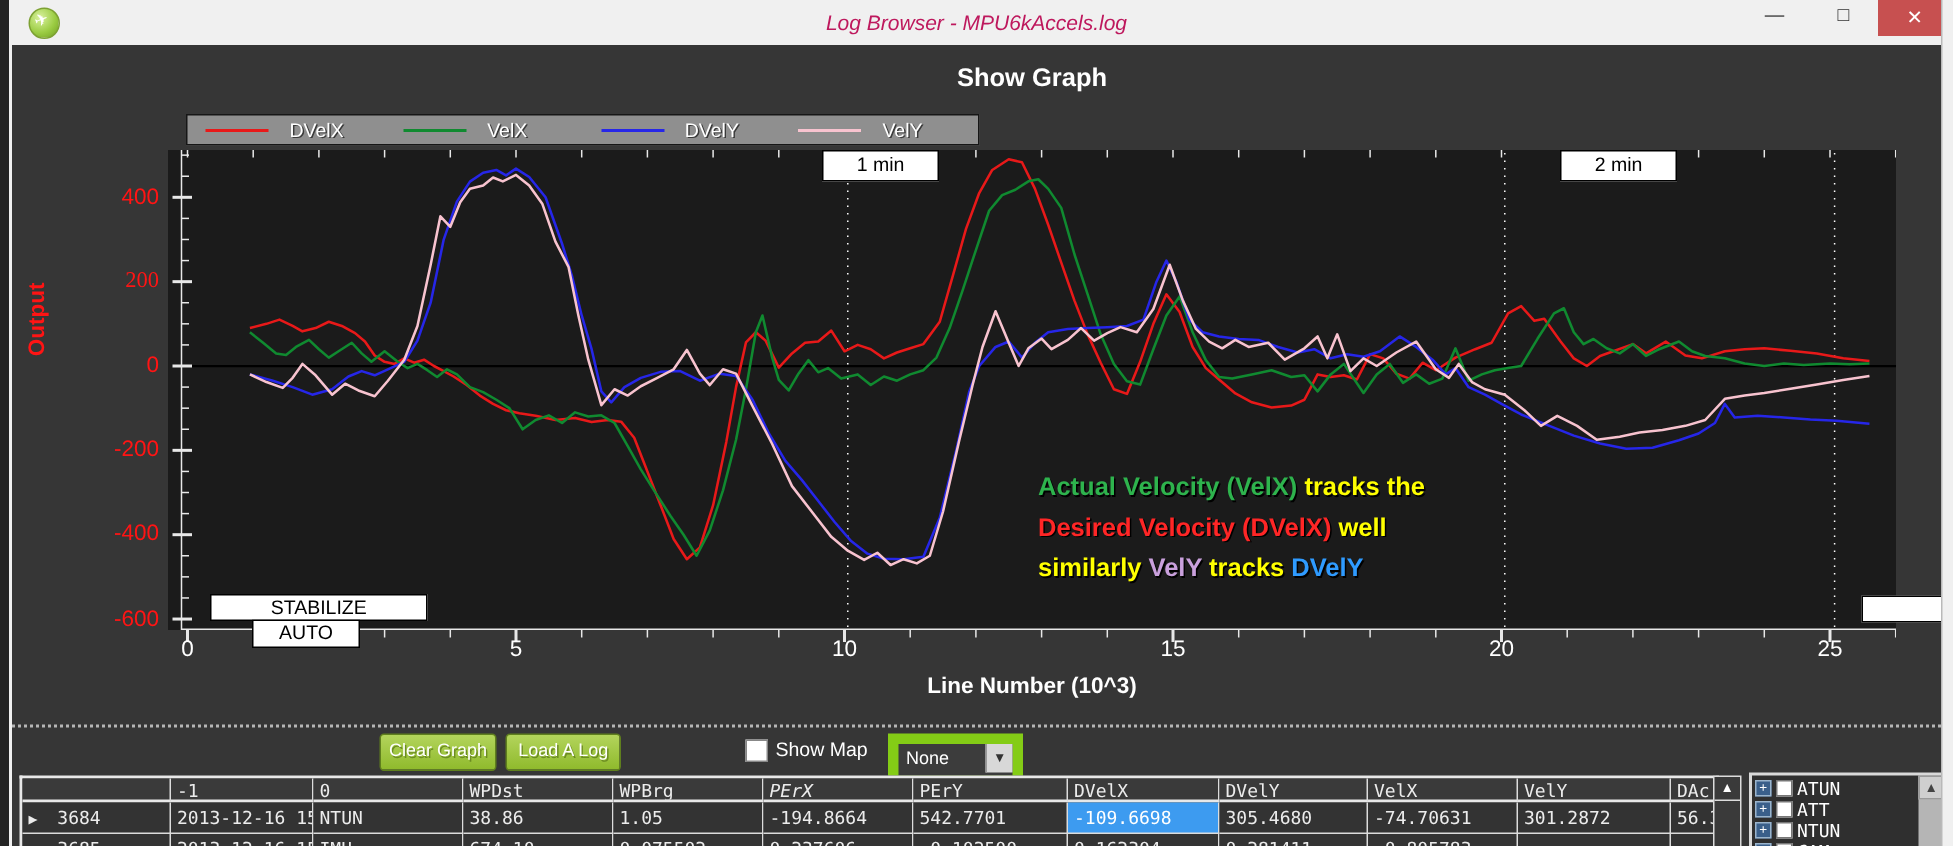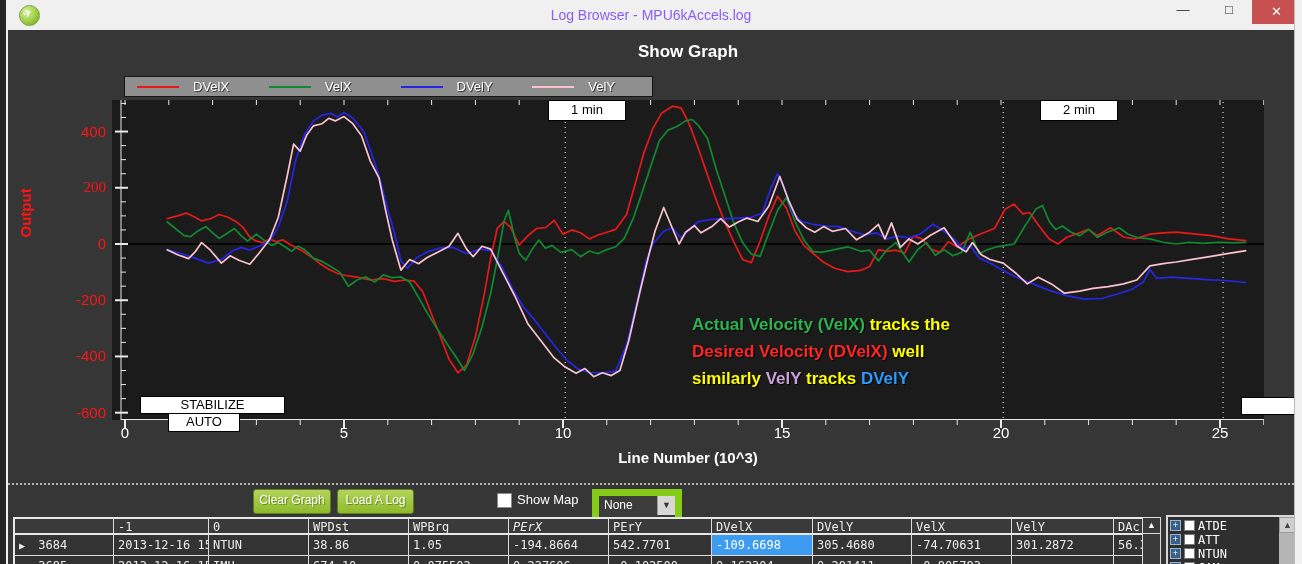--- a/index.html
+++ b/index.html
@@ -11,21 +11,21 @@
   #frame-left{left:0;top:0;width:6px;height:564px;background:#242424;}
   #frame-right{left:1294px;top:0;width:8px;height:564px;background:#f0f0f0;border-left:1px solid #b9b9b9;}
 
   
   #titlebar{left:6px;top:0;width:1290px;height:30px;background:#f0f0f0;}
   #app-icon{left:13px;top:5px;width:19px;height:19px;border-radius:50%;
     background:radial-gradient(circle at 35% 30%, #d9f19e 0%, #9ccd44 55%, #6f9e1f 100%);
     border:1px solid #7da133;}
   #app-icon span{position:absolute;left:3px;top:1px;font-size:11px;color:#fff;transform:rotate(-20deg);}
   #win-title{left:0;top:0;width:1290px;height:30px;line-height:30px;text-align:center;
-    color:#8b5cf6;font-size:14px;}
+    color:#be185d;font-size:14px;font-style:italic;}
   .winbtn{top:0;height:22px;text-align:center;line-height:20px;font-size:13px;color:#333;}
   #btn-min{left:1154px;width:46px;}
   #btn-max{left:1200px;width:46px;}
   #btn-close{left:1246px;width:49px;height:24px;background:#c75050;color:#fff;line-height:23px;font-size:13px;}
 
   
   #content{left:8px;top:30px;width:1286px;height:534px;background:#363636;overflow:hidden;}
   
 
   #graph-title{left:104px;top:12px;width:1152px;text-align:center;color:#fff;
@@ -296,21 +296,21 @@
     </div>
   <div class="abs" id="table-vscroll">
     <div class="arr">▲</div>
   </div>
 
   <div class="abs" id="tree-panel">
     <div id="tree-list">
         <div class="tree-item">
           <div class="tree-exp">+</div>
           <div class="tree-chk"></div>
-          <div class="tree-label">ATDE</div>
+          <div class="tree-label">ATUN</div>
         </div>
         <div class="tree-item">
           <div class="tree-exp">+</div>
           <div class="tree-chk"></div>
           <div class="tree-label">ATT</div>
         </div>
         <div class="tree-item">
           <div class="tree-exp">+</div>
           <div class="tree-chk"></div>
           <div class="tree-label">NTUN</div>

